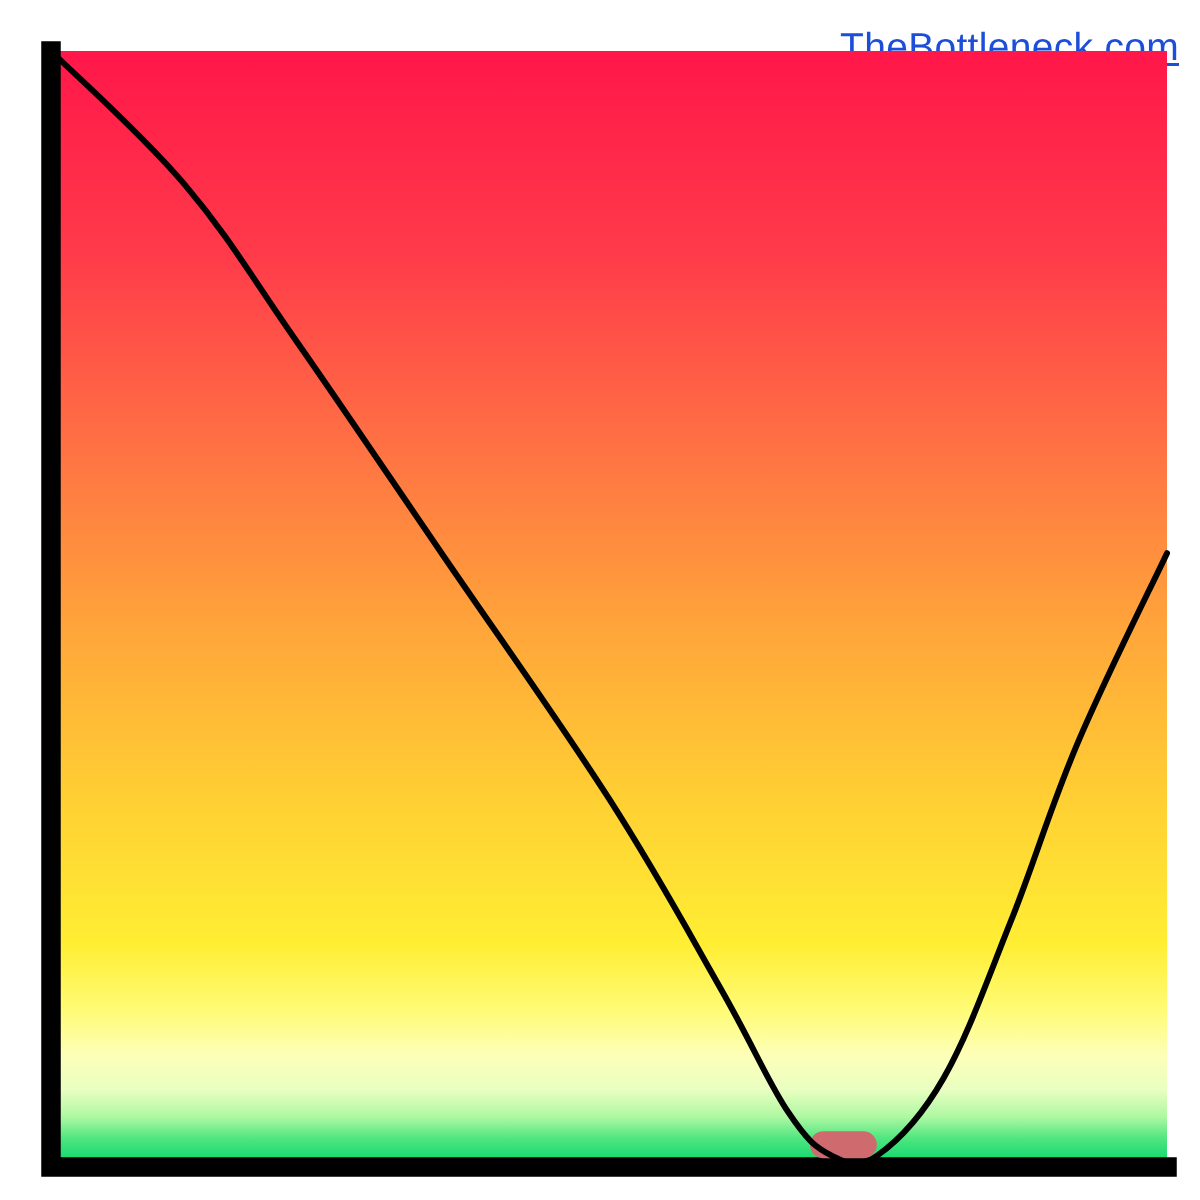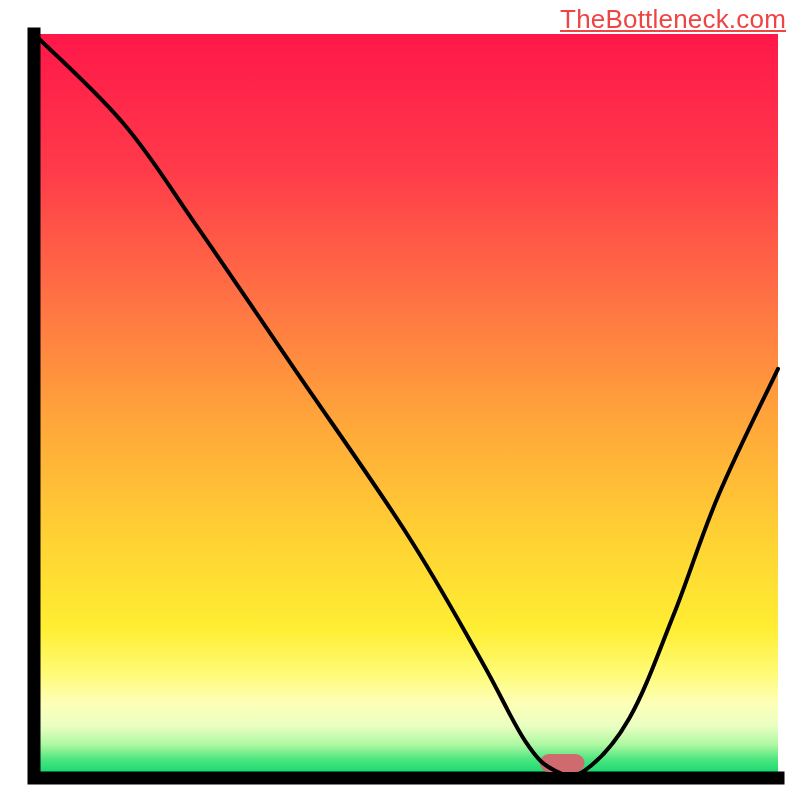--- a/index.html
+++ b/index.html
@@ -11,25 +11,25 @@
     font-family: Arial, Helvetica, sans-serif;
     overflow: hidden;
   }
   .frame {
     position: relative;
     width: 800px;
     height: 800px;
   }
   .watermark {
     position: absolute;
-    top: 4px;
+    top: 16px;
     right: 14px;
     font-size: 26px;
     font-weight: 500;
-    color: #ef4444;
+    color: #1d4ed8;
     letter-spacing: 0.2px;
     text-decoration: underline;
   }
   svg {
     position: absolute;
     top: 0;
     left: 0;
   }
 </style>
 </head>

